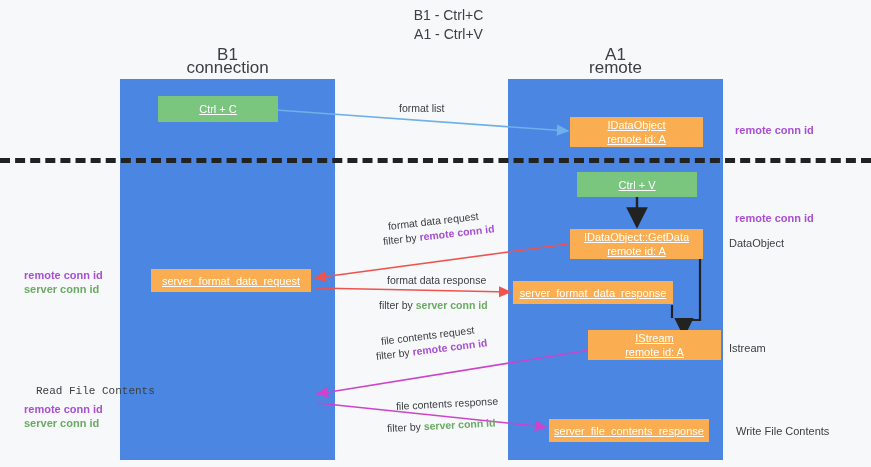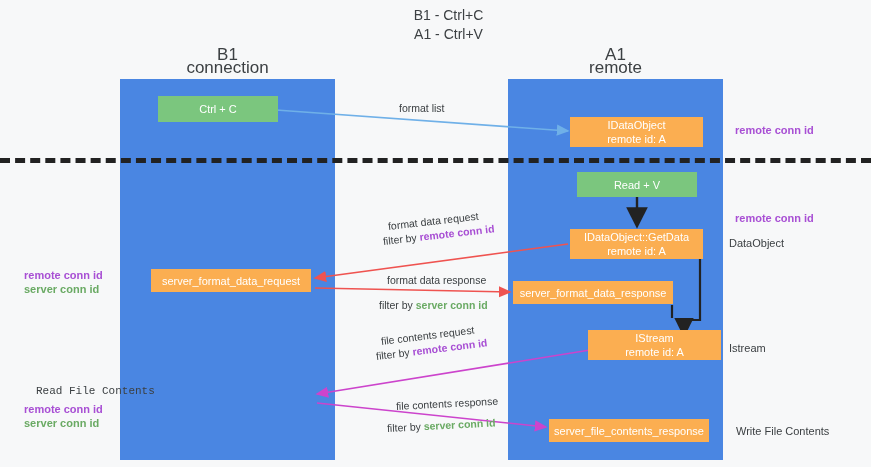--- a/index.html
+++ b/index.html
@@ -54,20 +54,21 @@
     box-sizing: border-box;
     display: flex;
     flex-direction: column;
     align-items: center;
     justify-content: center;
     color: #ffffff;
     font-size: 11px;
     line-height: 14px;
     text-align: center;
     white-space: pre-line;
+    text-decoration: underline;
   }
   .box.green { background: #7bc67e; }
   .box.orange { background: #fbae51; }
 
   
   .side-label {
     position: absolute;
     font-size: 11px;
     line-height: 14px;
     color: #3c4043;
@@ -156,21 +157,21 @@
     <line x1="317" y1="403" x2="546" y2="427" stroke="#cc44cc" stroke-width="1.6" marker-end="url(#ah-mag)"></line>
   </svg>
 
   <div class="divider"></div>
 
   <div class="box green" style="left:158px; top:96px; width:120px; height:26px;">Ctrl + C</div>
 
   <div class="box orange" style="left:570px; top:117px; width:133px; height:30px;">IDataObject
 remote id: A</div>
 
-  <div class="box green" style="left:577px; top:172px; width:120px; height:25px;">Read + V</div>
+  <div class="box green" style="left:577px; top:172px; width:120px; height:25px;">Ctrl + V</div>
 
   <div class="box orange" style="left:570px; top:229px; width:133px; height:30px;">IDataObject::GetData
 remote id: A</div>
 
   <div class="box orange" style="left:151px; top:269px; width:160px; height:23px;">server_format_data_request</div>
 
   <div class="box orange" style="left:513px; top:281px; width:160px; height:23px;">server_format_data_response</div>
 
   <div class="box orange" style="left:588px; top:330px; width:133px; height:30px;">IStream
 remote id: A</div>

